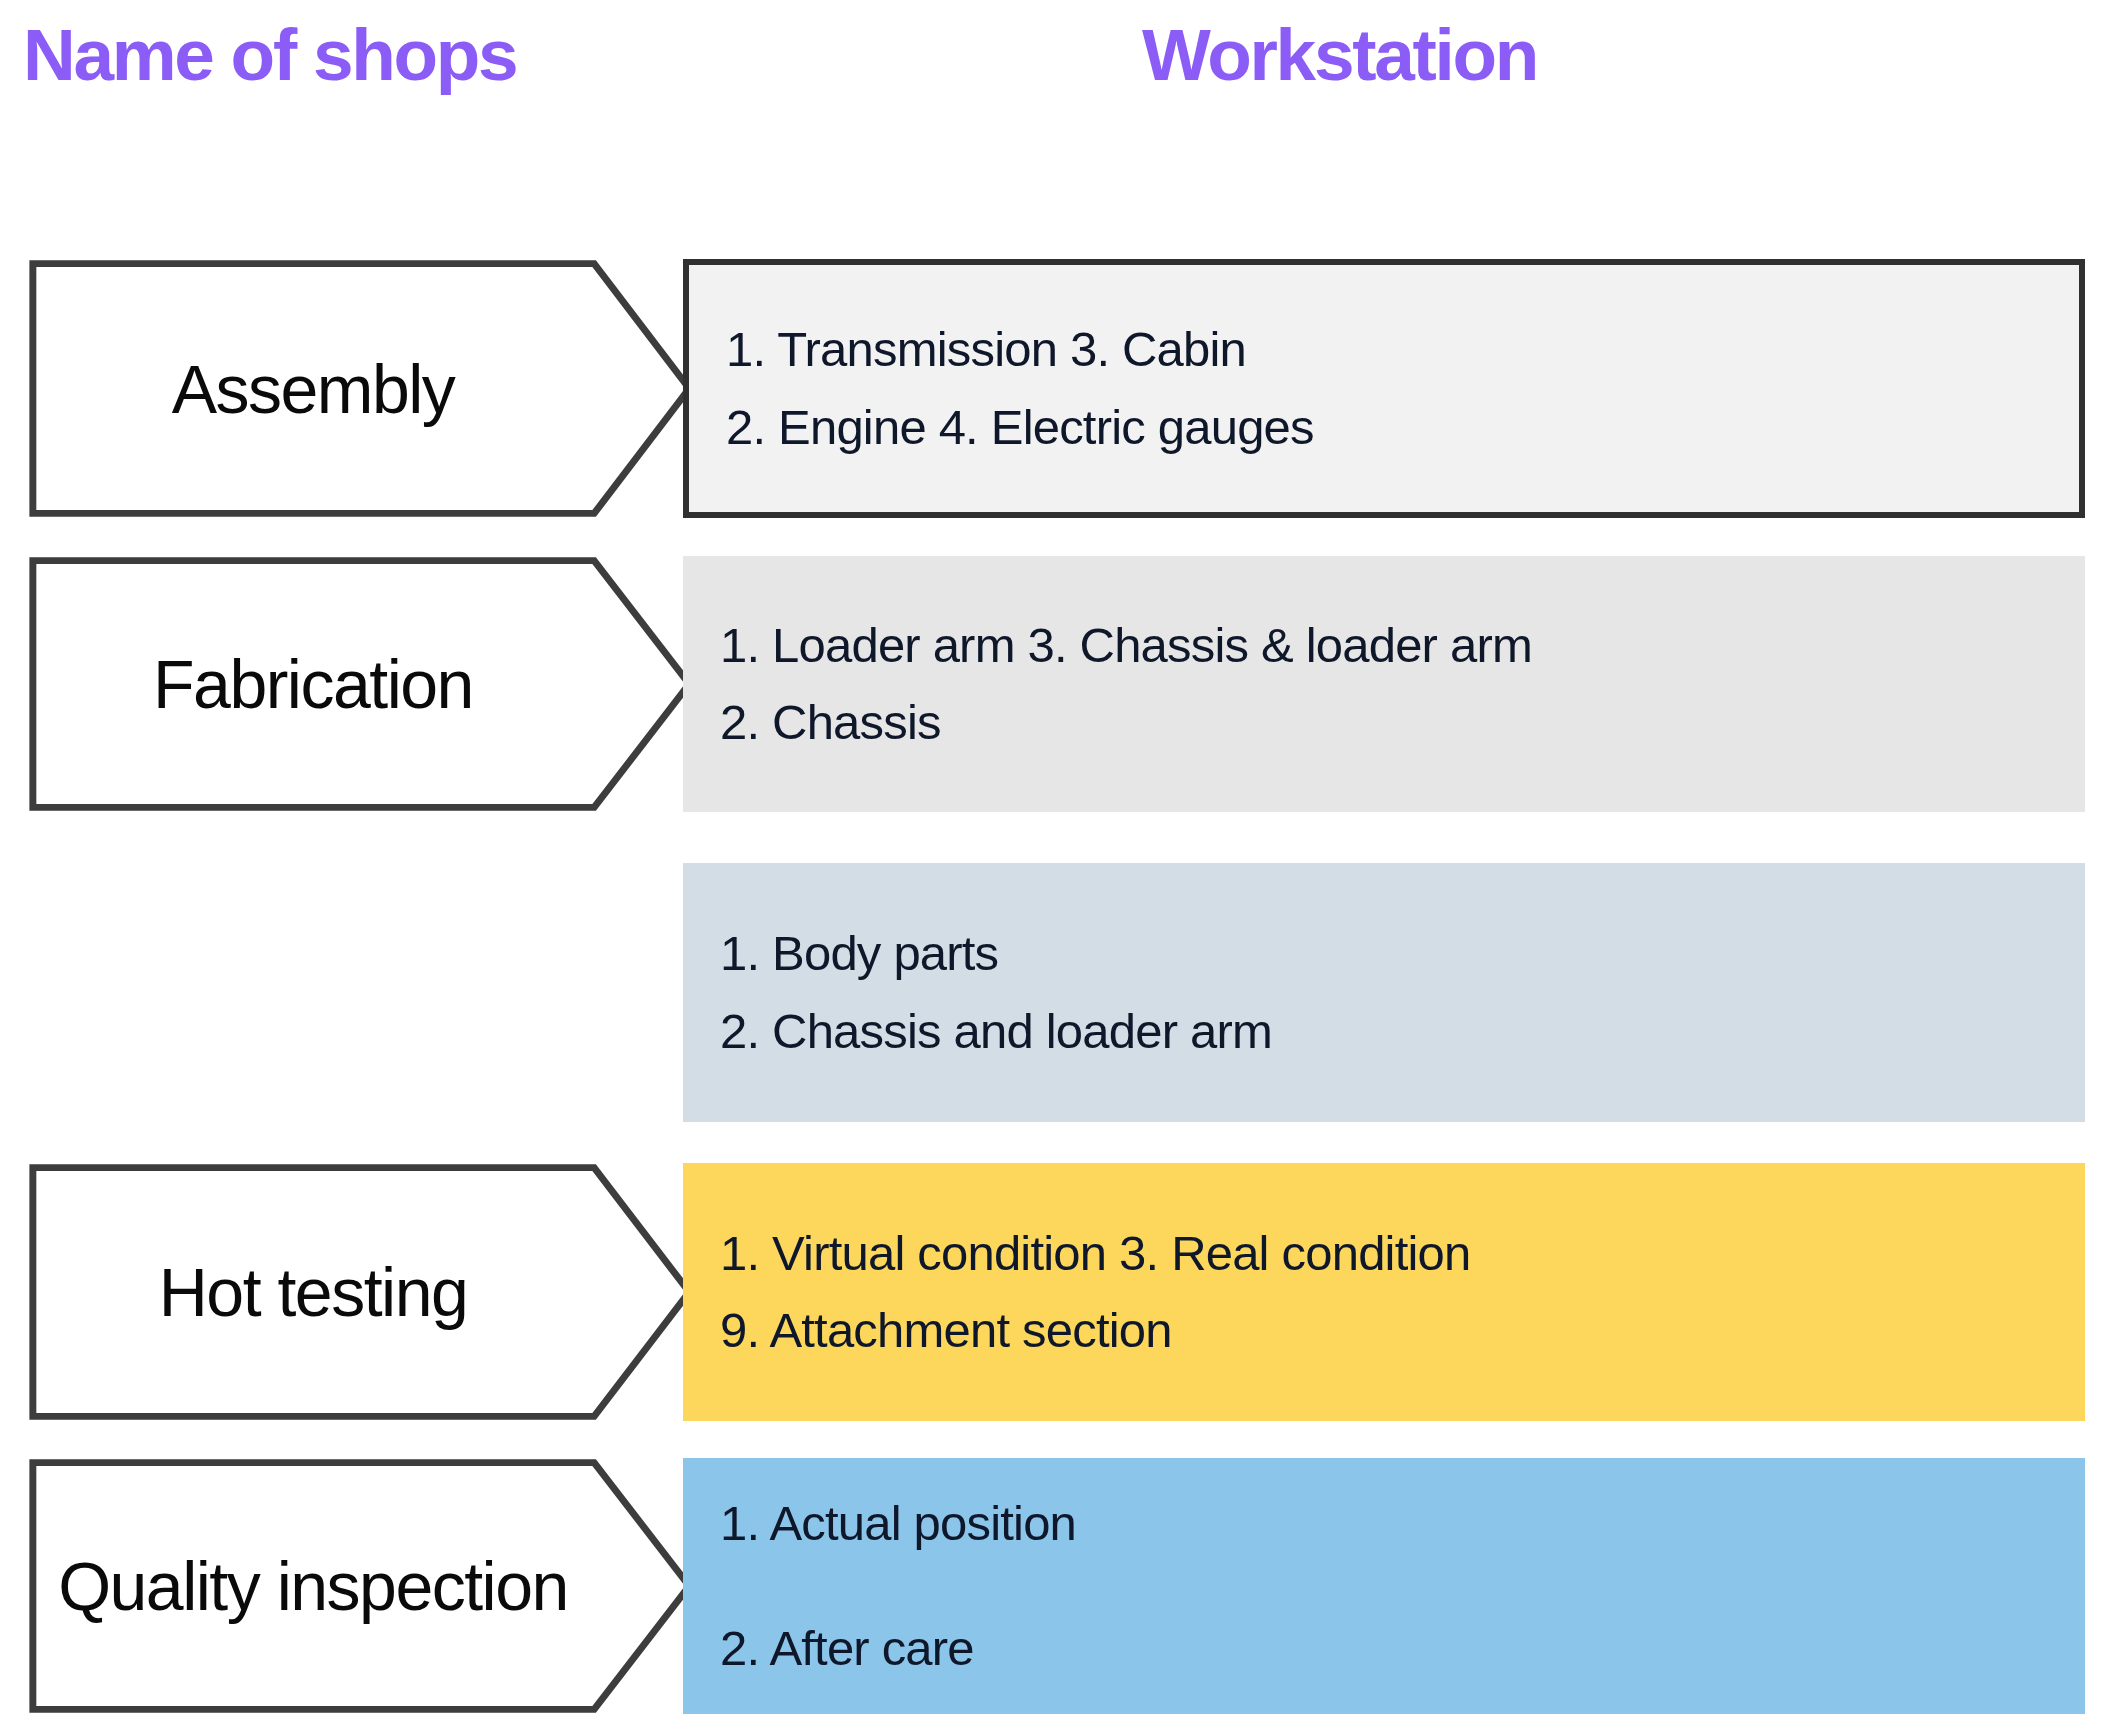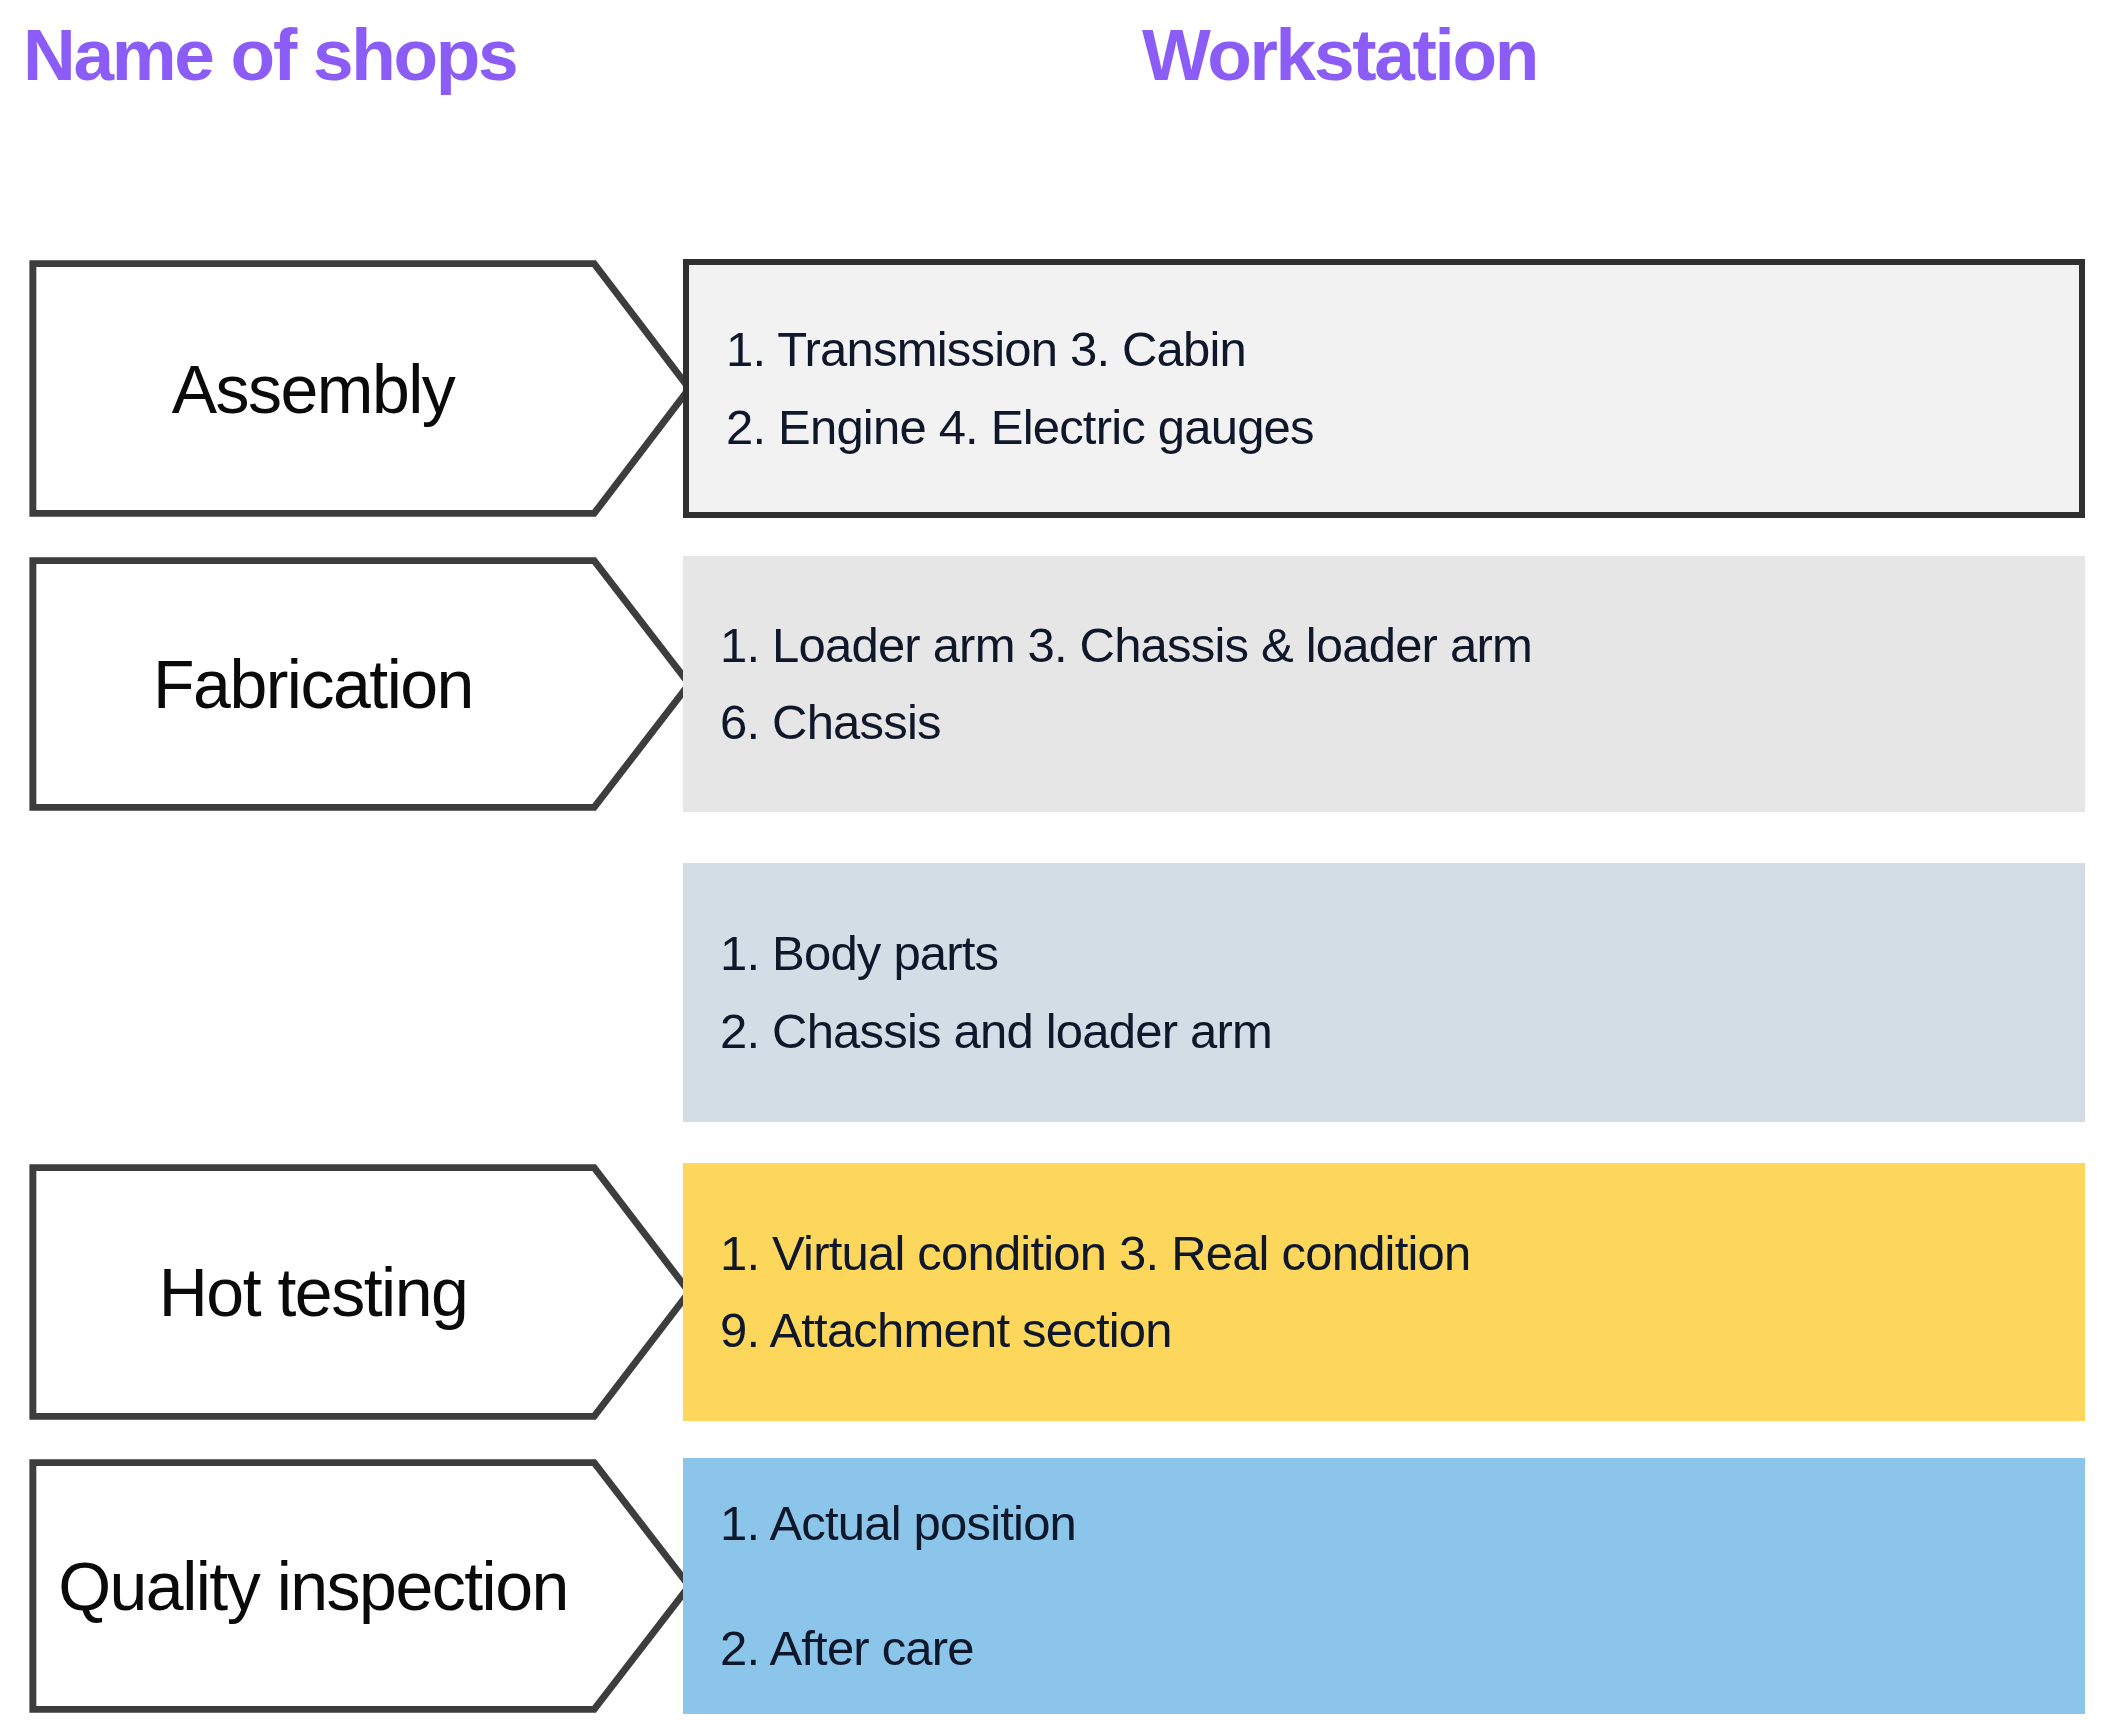--- a/index.html
+++ b/index.html
@@ -61,21 +61,21 @@
 
 <div class="row" id="row-1">
   <div class="arrow">
     <svg viewBox="0 0 860 336" preserveAspectRatio="none">
       <polygon class="pent" points="5,6 732,6 855,168 732,330 5,330" stroke-width="9" stroke-linejoin="miter" fill="#ffffff" stroke="#3d3d3d"></polygon>
     </svg>
     <div class="arrow-label">Fabrication</div>
   </div>
   <div class="wsbox" style="background: rgb(230, 230, 230);">
     <div class="wsline">1. Loader arm 3. Chassis &amp; loader arm</div>
-    <div class="wsline">6. Chassis</div>
+    <div class="wsline">2. Chassis</div>
   </div>
 </div>
 
 <div class="row" id="row-2">
   <div class="wsbox" style="background: rgb(211, 221, 230);">
     <div class="wsline">1. Body parts</div>
     <div class="wsline">2. Chassis and loader arm</div>
   </div>
 </div>
 

